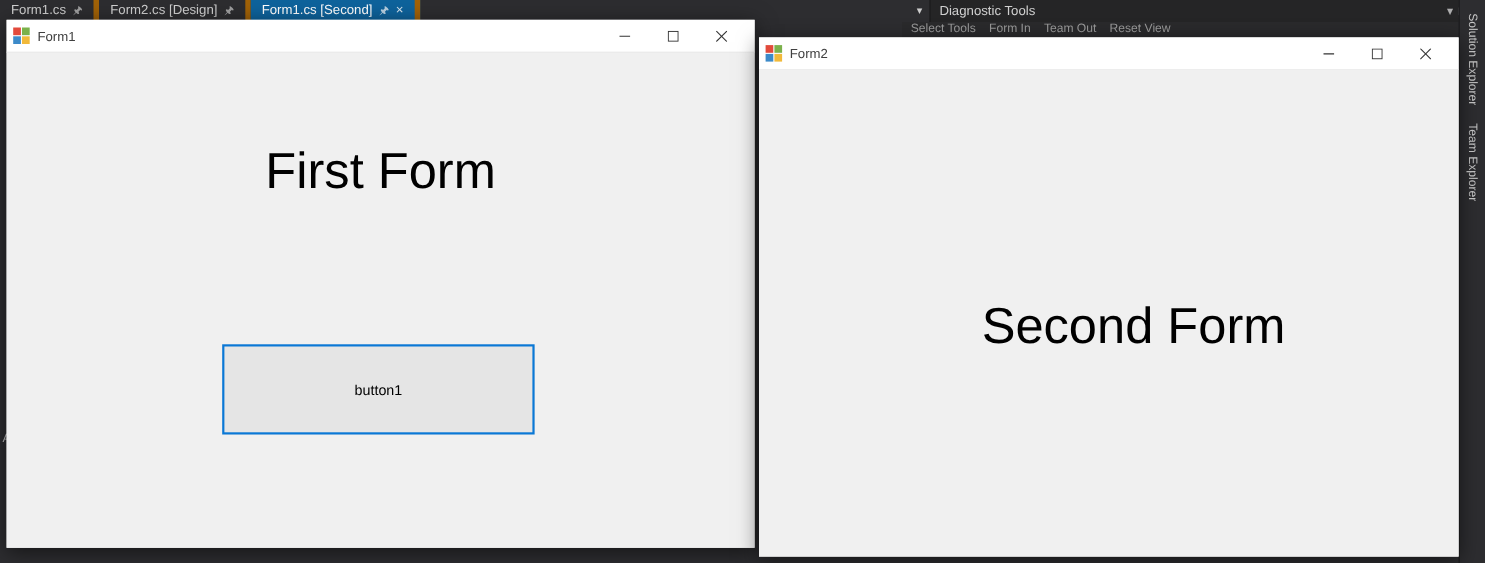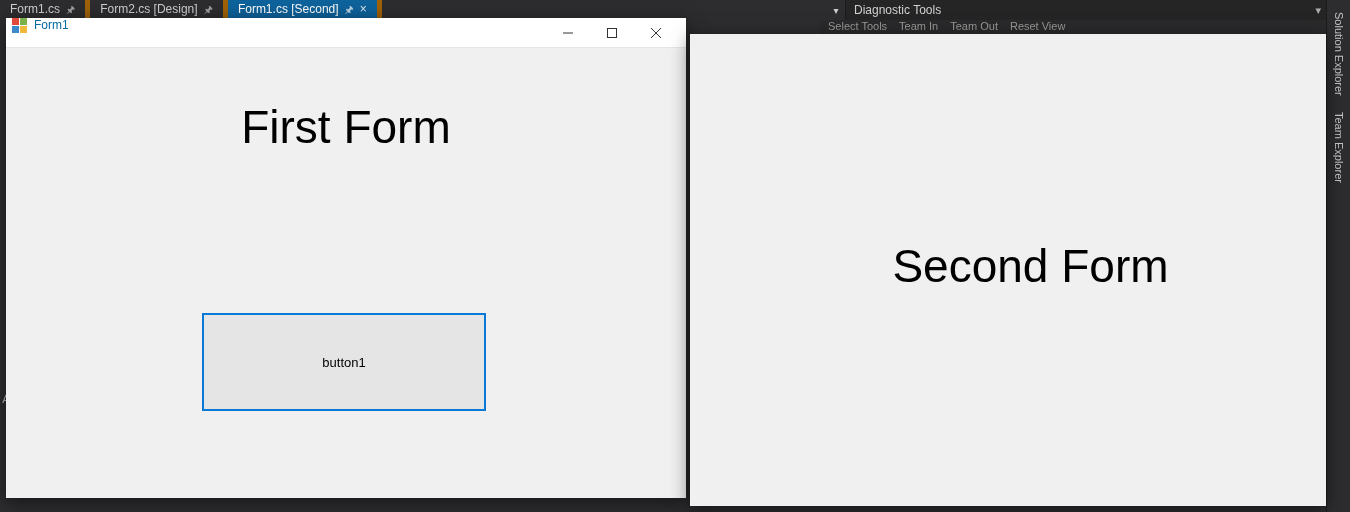--- a/index.html
+++ b/index.html
@@ -101,25 +101,25 @@
   
   .win {
     position: absolute;
     background: #f0f0f0;
     box-shadow: 0 4px 18px rgba(0,0,0,.55);
     display: flex; flex-direction: column;
   }
   .win .titlebar {
     height: 30px;
     background: #ffffff;
-    display: flex; align-items: flex-start;
+    display: flex; align-items: center;
     padding: 0 8px 0 6px;
     border-bottom: 1px solid #e5e5e5;
     font-size: 12px;
-    color: #0369a1;
+    color: #404040;
   }
   .win .app-icon {
     width: 16px; height: 16px;
     margin-right: 6px;
     position: relative;
   }
   .win .app-icon .sq { position: absolute; width: 7px; height: 7px; }
   .win .app-icon .sq.a { left: 0; top: 0; background: #e24a3b; }
   .win .app-icon .sq.b { left: 8px; top: 0; background: #7bb14b; }
   .win .app-icon .sq.c { left: 0; top: 8px; background: #3c8ac9; }
@@ -154,26 +154,26 @@
     color: #000;
     font-size: 13px;
     display: flex; align-items: center; justify-content: center;
     cursor: pointer;
   }
 
   
   #form1 { left: 6px; top: 18px; width: 680px; height: 480px; }
   #form2 { left: 690px; top: 34px; width: 636px; height: 472px; }
 
-  #form1 .big-heading { left: 0; right: 0; top: 52px; font-size: 46px; }
+  #form1 .big-heading { left: 0; right: 0; top: 80px; font-size: 46px; }
   #form2 .big-heading { left: 0; right: 0; top: 205px; font-size: 46px; padding-left: 45px; }
 
   #form1 .winforms-button {
     left: 196px; top: 265px;
-    width: 284px; height: 98px;
+    width: 284px; height: 82px;
   }
 </style>
 </head>
 <body>
 
 <div class="vs-top">
   <div class="vs-tabs">
     <div class="vs-tab">
       <span>Form1.cs</span>
       <span class="pin">🖈</span>
@@ -194,21 +194,21 @@
     <span>Diagnostic Tools</span>
     <span class="diag-spacer"></span>
     <span class="diag-icon">▾</span>
     <span class="diag-icon">⊓</span>
     <span class="diag-icon">×</span>
   </div>
 </div>
 
 <div class="diag-toolbar">
   <span>Select Tools</span>
-  <span>Team In</span>
+  <span>Form In</span>
   <span>Team Out</span>
   <span>Reset View</span>
 </div>
 
 <div class="vs-right-tabs">
   <div class="vtab">Solution Explorer</div>
   <div class="vtab">Team Explorer</div>
 </div>
 
 <div class="vs-left-strip">A</div>
@@ -242,16 +242,42 @@
   </div>
   <div class="client">
     <div class="big-heading">First Form</div>
     <div class="winforms-button">
       <span>button1</span>
     </div>
   </div>
 </div>
 
 <div id="form2" class="win">
+  <div class="titlebar">
+    <span class="app-icon">
+      <span class="sq a"></span>
+        <span class="sq b"></span>
+        <span class="sq c"></span>
+        <span class="sq d"></span>
+    </span>
+    <span class="title-text">Form2</span>
+    <span class="tb-spacer"></span>
+    <span class="tb-btn">
+      <svg width="10" height="10">
+          <line x1="0" y1="5" x2="10" y2="5" stroke="#333" stroke-width="1"></line>
+        </svg>
+    </span>
+    <span class="tb-btn">
+      <svg width="10" height="10">
+          <rect x="0.5" y="0.5" width="9" height="9" fill="none" stroke="#333" stroke-width="1"></rect>
+        </svg>
+    </span>
+    <span class="tb-btn">
+      <svg width="10" height="10">
+          <line x1="0" y1="0" x2="10" y2="10" stroke="#333" stroke-width="1"></line>
+          <line x1="10" y1="0" x2="0" y2="10" stroke="#333" stroke-width="1"></line>
+        </svg>
+    </span>
+  </div>
   <div class="client">
     <div class="big-heading">Second Form</div>
   </div>
 </div>
 
 </body></html>

